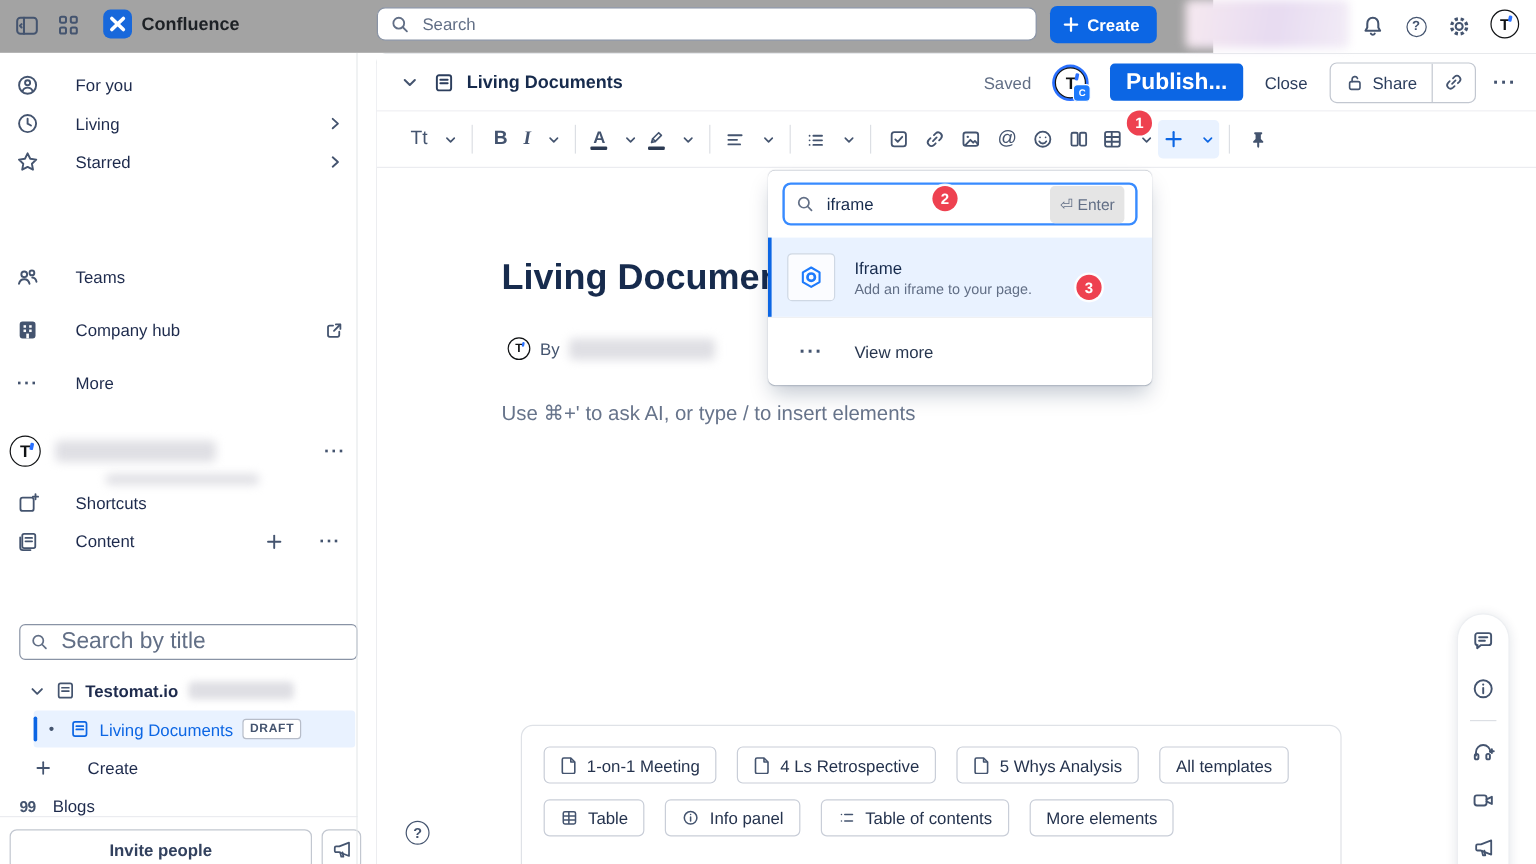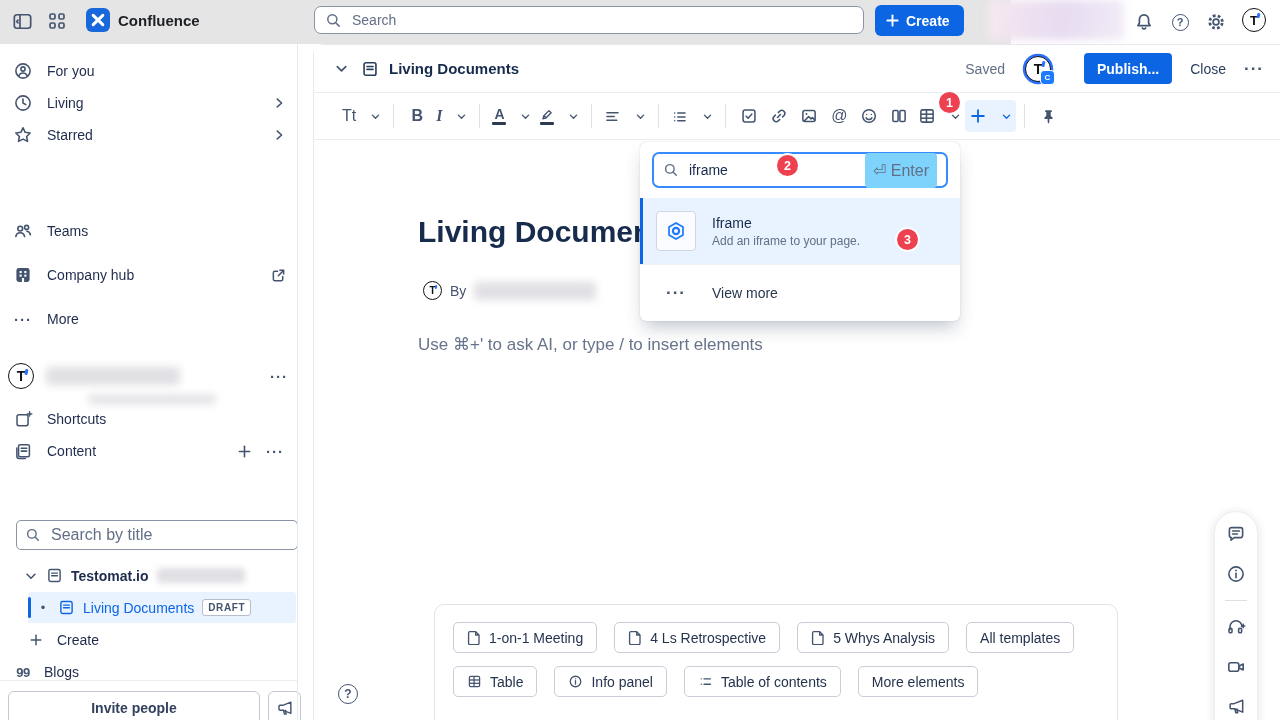--- a/index.html
+++ b/index.html
@@ -3,21 +3,21 @@
 <meta charset="utf-8">
 <style>
   html,body{margin:0;padding:0;background:#fff;}
   body{width:1280px;height:720px;overflow:hidden;font-family:"Liberation Sans",sans-serif;color:#172B4D;}
   #app{position:relative;width:1280px;height:720px;background:#fff;}
   svg{display:block}
   .btn{cursor:pointer;border:none;background:none;padding:0;font-family:inherit;}
   .ib{display:inline-flex;align-items:center;justify-content:center;}
 
   
-  .topbar{position:absolute;left:0;top:0;width:1011px;height:44px;background:#e5e5e5;z-index:50;}
+  .topbar{position:absolute;left:0;top:0;width:1011px;height:44px;background:#a3a3a3;z-index:50;}
   .tb-collapse{position:absolute;left:12px;top:11px;}
   .tb-grid{position:absolute;left:47px;top:11px;}
   .tb-logo{position:absolute;left:86px;top:8px;width:24px;height:24px;border-radius:6px;background:#1868DB;display:flex;align-items:center;justify-content:center;}
   .tb-product{position:absolute;left:118px;top:12px;font-size:15px;font-weight:700;color:#1D2125;}
   .tb-search{position:absolute;left:314px;top:6px;width:550px;height:28px;border:1px solid #8993A5;border-radius:7px;box-sizing:border-box;display:flex;align-items:center;padding:0 10px;gap:8px;background:#fff;}
   .tb-search input{border:none;outline:none;flex:1;font-size:14px;font-family:inherit;color:#172B4D;background:transparent;}
   .tb-search input::placeholder{color:#626F86;}
   .tb-create{position:absolute;left:875px;top:5px;height:31px;padding:0 14px 0 10px;background:#0C66E4;color:#fff;border-radius:6px;display:flex;align-items:center;gap:6px;font-size:14px;font-weight:700;}
   .tb-blur{position:absolute;left:988px;top:0;width:136px;height:40px;background:linear-gradient(100deg,#F6E9F0,#E7DBF1 55%,#F2ECF6);filter:blur(4px);border-radius:4px;}
   .tb-ic{position:absolute;top:10px;width:24px;height:24px;}
@@ -28,43 +28,43 @@
   .tlogo .tick{position:absolute;background:#2970FF;border-radius:1px;transform:rotate(12deg);}
   .t24{width:24px;height:24px;font-size:13px;}  .t24 .tick{width:2.6px;height:5px;right:5px;top:4px;}
   .t26{width:26px;height:26px;font-size:14px;}  .t26 .tick{width:2.8px;height:5.5px;right:5.5px;top:4.5px;}
   .t20{width:19px;height:19px;font-size:10px;}  .t20 .tick{width:2px;height:4px;right:4px;top:3px;}
   .ring{box-shadow:0 0 0 2.2px #2970FF;}
   .cbdg{position:absolute;right:-5px;bottom:-4px;width:13px;height:13px;border-radius:4px;background:#1D7AFC;color:#fff;font-size:8px;font-weight:700;display:flex;align-items:center;justify-content:center;border:1.5px solid #fff;}
 
   
   .sidebar{position:absolute;left:0;top:44px;width:298px;height:676px;background:#fff;}
   .sb-border{position:absolute;left:297px;top:44px;width:1px;height:676px;background:#E7E9EC;}
-  .nav-row{position:absolute;left:8px;width:284px;height:32px;border-radius:6px;display:flex;align-items:center;padding:0 6px 0 5px;box-sizing:border-box;gap:14px;font-size:14px;font-weight:500;color:#1E2B4D;cursor:pointer;}
+  .nav-row{position:absolute;left:8px;width:284px;height:32px;border-radius:6px;display:flex;align-items:center;padding:0 6px 0 5px;box-sizing:border-box;gap:30px;font-size:14px;font-weight:500;color:#1E2B4D;cursor:pointer;}
   .nav-row .lic{width:20px;display:flex;justify-content:center;}
   .nav-row .grow{flex:1;}
   .sb-ellip{font-size:15px;color:#44546F;letter-spacing:1px;font-weight:700;}
   .sb-input{position:absolute;left:16px;top:476px;width:282px;height:30px;border:1px solid #8993A5;border-radius:5px;box-sizing:border-box;display:flex;align-items:center;gap:8px;padding:0 8px;}
-  .sb-input input{border:none;outline:none;flex:1;font-size:16px;font-family:inherit;background:transparent;color:#172B4D;}
+  .sb-input input{border:none;outline:none;flex:1;font-size:19px;font-family:inherit;background:transparent;color:#172B4D;}
   .sb-input input::placeholder{color:#626F86;}
   .blurblock{filter:blur(4px);border-radius:4px;background:#DFDFE4;}
   .draft-badge{font-size:10px;font-weight:700;color:#44546F;letter-spacing:.6px;border:1px solid #B7BDC9;border-radius:3px;padding:2px 5px;background:#fff;}
   .premium-badge{font-size:10px;font-weight:700;letter-spacing:.5px;border:1px solid #86B8F8;border-radius:9px;padding:2px 8px;background:linear-gradient(90deg,#1D7AFC,#AE4AF8);-webkit-background-clip:text;background-clip:text;color:transparent;}
   .sel-row{position:absolute;left:28px;top:548px;width:268px;height:31px;background:#E9F2FF;border-radius:3px;display:flex;align-items:center;cursor:pointer;}
   .sel-bar{position:absolute;left:0;top:5px;width:3px;height:21px;background:#0C66E4;border-radius:2px;}
   .sb-footer-line{position:absolute;left:0;top:636px;width:298px;height:1px;background:#EBECF0;}
   .invite-btn{position:absolute;left:8px;top:647px;width:252px;height:34px;border:1px solid #C2C7D0;border-radius:6px;background:#fff;font-size:14px;font-weight:700;color:#32415E;display:flex;align-items:center;justify-content:center;}
   .mega-btn{position:absolute;left:268px;top:647px;width:33px;height:34px;border:1px solid #C2C7D0;border-radius:6px;background:#fff;display:flex;align-items:center;justify-content:center;}
 
   
   .canvas{position:absolute;left:313px;top:44px;width:967px;height:676px;border-left:1px solid #E7E9EC;border-top:1px solid #E7E9EC;border-top-left-radius:10px;box-sizing:border-box;background:#fff;}
   .pagebar{position:absolute;left:314px;top:45px;width:966px;height:48px;border-bottom:1px solid #EBECF0;display:flex;align-items:center;padding:0 16px 0 20px;box-sizing:border-box;background:#fff;}
   .pb-title{font-size:15px;font-weight:700;color:#172B4D;margin-left:10px;}
   .pb-right{margin-left:auto;display:flex;align-items:center;gap:14px;}
   .saved{font-size:14px;color:#626F86;}
-  .publish-btn{height:31px;padding:0 13px;background:#0C66E4;color:#fff;font-size:14px;font-weight:700;border-radius:4px;display:flex;align-items:center;margin-left:13px;}
+  .publish-btn{height:31px;padding:0 13px;background:#0C66E4;color:#fff;font-size:19px;font-weight:700;border-radius:4px;display:flex;align-items:center;}
   .close-btn{font-size:14px;font-weight:500;color:#2C3E5D;padding:0 4px;}
   .share-group{height:32px;border:1px solid #C2C7D0;border-radius:6px;display:flex;align-items:center;overflow:hidden;}
   .share-main{display:flex;align-items:center;gap:7px;padding:0 12px;font-size:14px;font-weight:500;color:#2C3E5D;height:100%;}
   .share-div{width:1px;height:100%;background:#C2C7D0;}
   .share-link{width:35px;height:100%;display:flex;align-items:center;justify-content:center;}
 
   
   .etoolbar{position:absolute;left:314px;top:93px;width:966px;height:47px;border-bottom:1px solid #EBECF0;display:flex;align-items:center;padding-left:24px;box-sizing:border-box;background:#fff;}
   .tbn{height:32px;min-width:30px;border-radius:4px;display:flex;align-items:center;justify-content:center;gap:14px;padding:0 4px;color:#44546F;cursor:pointer;}
   .tdiv{width:1px;height:24px;background:#DCDFE4;margin:0 8px;}
@@ -77,21 +77,21 @@
   .plus-sel{background:#E9F2FF;position:relative;}
   .at-glyph{font-size:16px;font-weight:500;color:#44546F;}
 
   
   .step{position:absolute;width:21px;height:21px;border-radius:50%;background:#EE4150;color:#fff;font-size:12.5px;font-weight:700;display:flex;align-items:center;justify-content:center;z-index:60;box-shadow:0 0 0 2px rgba(255,255,255,.9);}
 
   
   .insert-pop{position:absolute;left:640px;top:142px;width:320px;background:#fff;border-radius:6px;box-shadow:0 0 1px rgba(9,30,66,.32),0 10px 18px -4px rgba(9,30,66,.25);z-index:40;overflow:hidden;}
   .pop-search{margin:10px 12px;height:36px;border:2px solid #388BFF;border-radius:7px;box-sizing:border-box;display:flex;align-items:center;gap:8px;padding:0 9px;}
   .pop-search input{border:none;outline:none;width:110px;font-size:14px;font-family:inherit;color:#172B4D;background:transparent;}
-  .enter-chip{margin-left:auto;background:#7dd3fc;border-radius:4px;padding:8px 8px;font-size:16px;color:#626F86;white-space:nowrap;}
+  .enter-chip{margin-left:auto;background:#e5e5e5;border-radius:4px;padding:8px 8px;font-size:13px;color:#626F86;white-space:nowrap;}
   .pop-item{position:relative;height:66px;background:#E9F2FF;display:flex;align-items:center;padding:0 16px;gap:16px;cursor:pointer;}
   .pop-item:before{content:"";position:absolute;left:0;top:0;bottom:0;width:2.5px;background:#0C66E4;}
   .icon-box{width:40px;height:40px;border:1px solid #CFD8E4;border-radius:4px;background:#FBFCFF;display:flex;align-items:center;justify-content:center;box-sizing:border-box;}
   .pop-item-title{font-size:14px;font-weight:500;color:#172B4D;}
   .pop-item-desc{font-size:12px;color:#626F86;margin-top:3px;}
   .pop-more{height:56px;display:flex;align-items:center;padding:0 16px;gap:16px;border-top:1px solid #F0F1F3;cursor:pointer;}
   .pop-more .mdots{width:40px;text-align:center;font-size:17px;font-weight:700;color:#44546F;letter-spacing:1px;}
   .pop-more-label{font-size:14px;color:#27364F;}
 
   
@@ -419,20 +419,41 @@
       <span class="saved">Saved</span>
       <span class="tlogo t26 ring" style="margin:0 6px;cursor:pointer;">
         <span>T</span>
           <i class="tick"></i>
         <span class="cbdg">C</span>
       </span>
       <button class="btn publish-btn">
           <span>Publish...</span>
         </button>
       <button class="btn close-btn"><span>Close</span></button>
+      <div class="share-group">
+        <button class="btn share-main">
+          <span>
+            <svg width="16" height="16" viewBox="0 0 20 20" fill="none" stroke="#44546F" stroke-width="1.7" stroke-linecap="round">
+                <rect x="4.6" y="8.8" width="10.8" height="8" rx="1.8"></rect>
+                <path d="M7.2 8.8 V6.4 a2.9 2.9 0 0 1 5.6 -1"></path>
+              </svg>
+          </span>
+          <span>Share</span>
+        </button>
+        <span class="share-div"></span>
+        <button class="btn share-link">
+          <span>
+            <svg width="17" height="17" viewBox="0 0 20 20" fill="none" stroke="#44546F" stroke-width="1.7" stroke-linecap="round">
+                <path d="M8.3 11.7 L11.7 8.3"></path>
+                <path d="M9.2 6.2 L10.8 4.6 a3.4 3.4 0 0 1 4.8 4.8 L14 11"></path>
+                <path d="M10.8 13.8 L9.2 15.4 a3.4 3.4 0 0 1 -4.8 -4.8 L6 9"></path>
+              </svg>
+          </span>
+        </button>
+      </div>
       <button class="btn sb-ellip" style="font-size:17px;">···</button>
     </div>
   </div>
 
   <div class="etoolbar">
     <button class="btn tbn">
       <span class="tt">Tt</span>
       <svg width="11" height="11" viewBox="0 0 16 16" fill="none" stroke="#44546F" stroke-width="2" stroke-linecap="round" stroke-linejoin="round">
           <path d="M3.5 6 L8 10.5 L12.5 6"></path>
         </svg>

